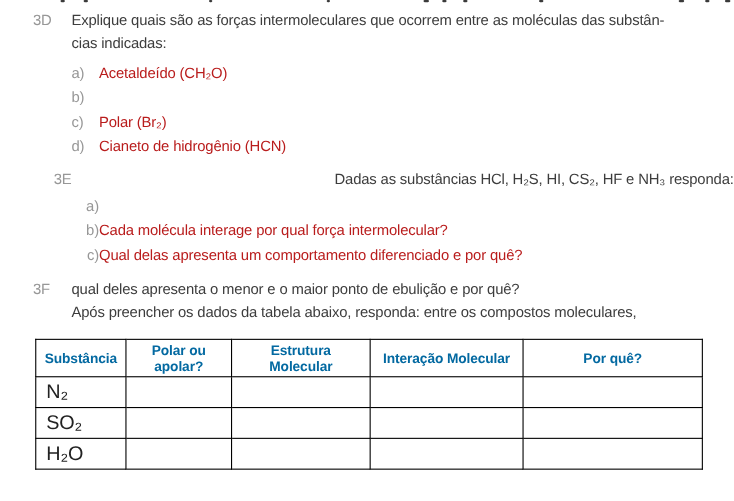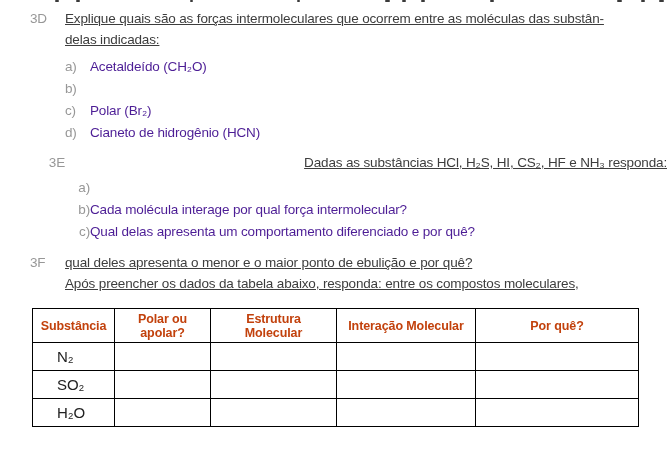--- a/index.html
+++ b/index.html
@@ -16,27 +16,27 @@
   
   .remnant{position:absolute;top:0;left:0;width:100%;height:4px;}
   .remnant .mark{position:absolute;top:0;height:2px;background:#3a3a3a;border-radius:1px;}
 
   .section{position:absolute;left:0;width:667px;}
   .sec-row{display:flex;align-items:flex-start;}
   .sec-num{
     flex:0 0 35px;margin-left:30px;
     color:#979797;line-height:21px;white-space:nowrap;
   }
-  .sec-body{flex:1;line-height:21px;text-decoration:underline;}
+  .sec-body{flex:1;line-height:21px;}
   .sec-line{white-space:nowrap;}
 
   .qlist{margin-left:65px;margin-top:6px;}
   .qitem{display:flex;line-height:22px;}
   .qletter{flex:0 0 25px;color:#979797;}
-  .qtext{white-space:nowrap;color:#4c1d95;}
+  .qtext{white-space:nowrap;color:#b91c1c;}
 
   table.qtable{
     position:absolute;top:308px;left:32px;
     width:606px;
     border-collapse:collapse;
     table-layout:fixed;
     color:#111;
     letter-spacing:-0.1px;
   }
   table.qtable th, table.qtable td{
@@ -44,27 +44,27 @@
     padding:0;
   }
   table.qtable th{
     height:33px;
     font-weight:700;
     font-size:12.5px;
     line-height:14px;
     text-align:center;
     vertical-align:middle;
     white-space:pre-line;
-    color:#c2410c;
+    color:#0369a1;
   }
   table.qtable td{
     height:27px;
-    font-size:15px;
+    font-size:18px;
     vertical-align:middle;
-    padding-left:24px;
+    padding-left:9px;
     color:#222;
   }
 </style>
 </head>
 <body>
 
 <div class="page">
 
   <div class="remnant">
     <span class="mark" style="left:55px;width:4px;"></span>
@@ -78,21 +78,21 @@
     <span class="mark" style="left:617px;width:5px;"></span>
     <span class="mark" style="left:641px;width:4px;"></span>
     <span class="mark" style="left:659px;width:5px;"></span>
   </div>
 
   <div class="section" style="top:8px;">
     <div class="sec-row">
       <div class="sec-num">3D</div>
       <div class="sec-body">
         <div class="sec-line">Explique quais são as forças intermoleculares que ocorrem entre as moléculas das substân-</div>
-        <div class="sec-line">delas indicadas:</div>
+        <div class="sec-line">cias indicadas:</div>
       </div>
     </div>
     <div class="qlist">
       <div class="qitem">
         <span class="qletter">a)</span>
         <span class="qtext">Acetaldeído (CH₂O)</span>
       </div>
       <div class="qitem">
         <span class="qletter">b)</span>
       </div>

